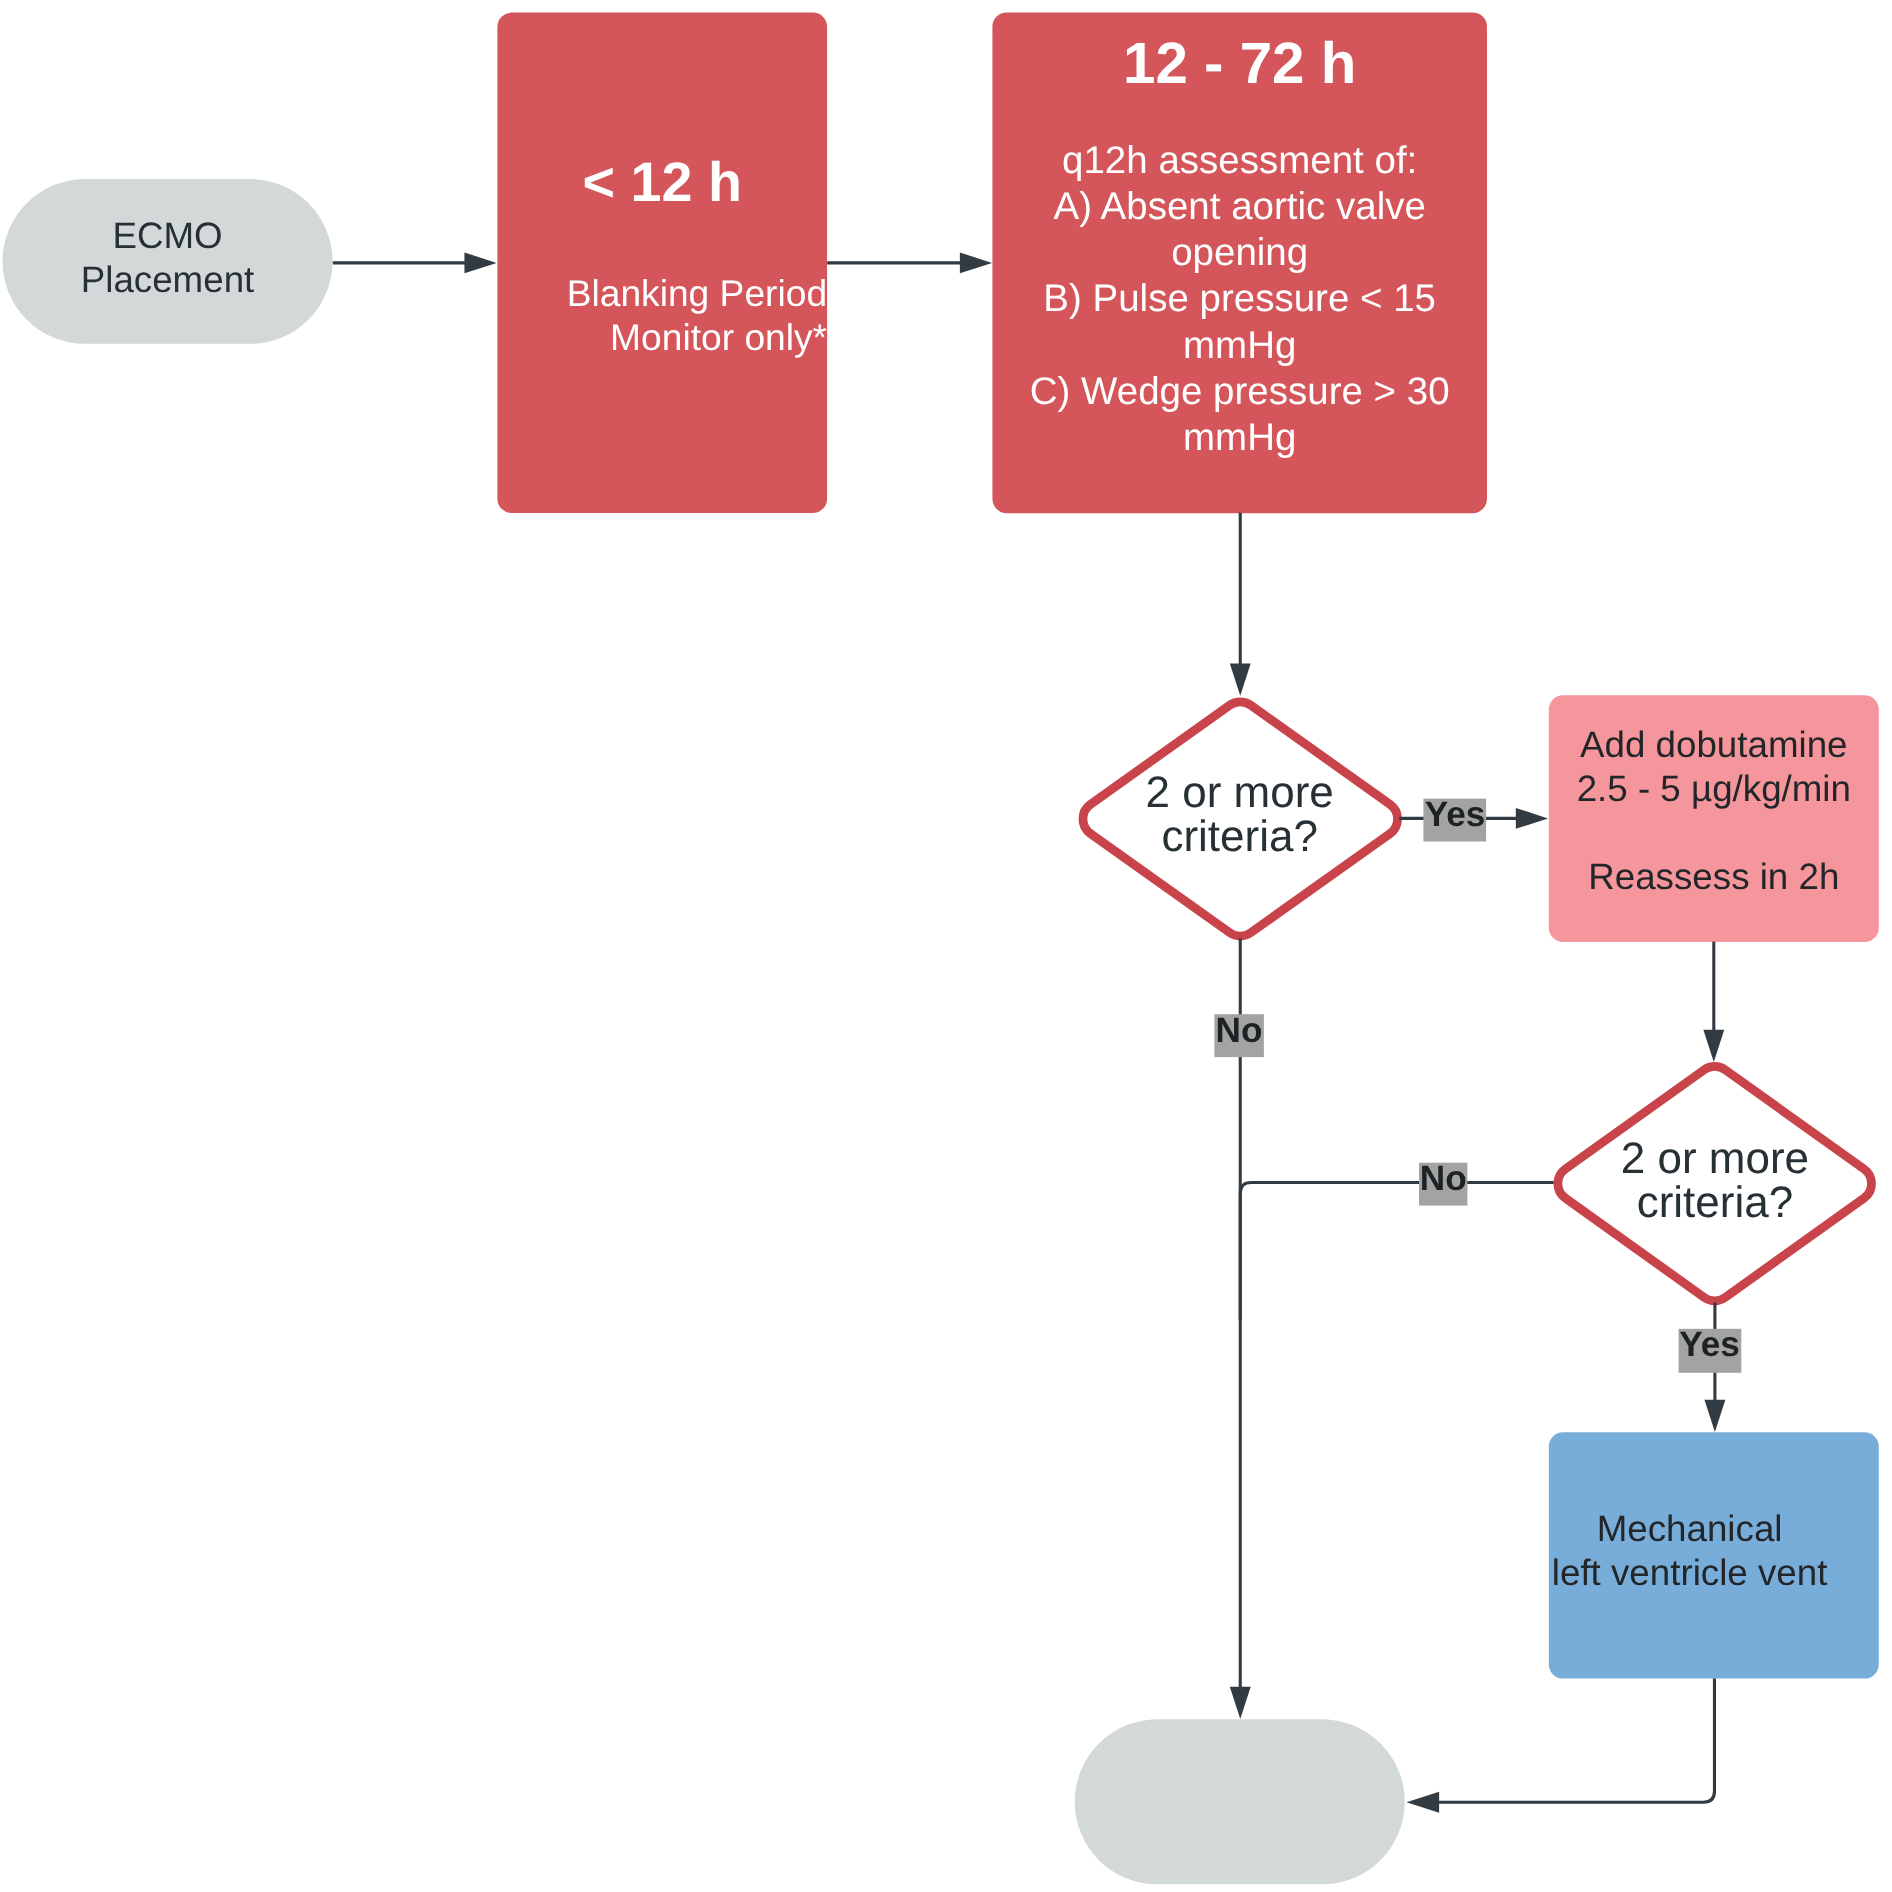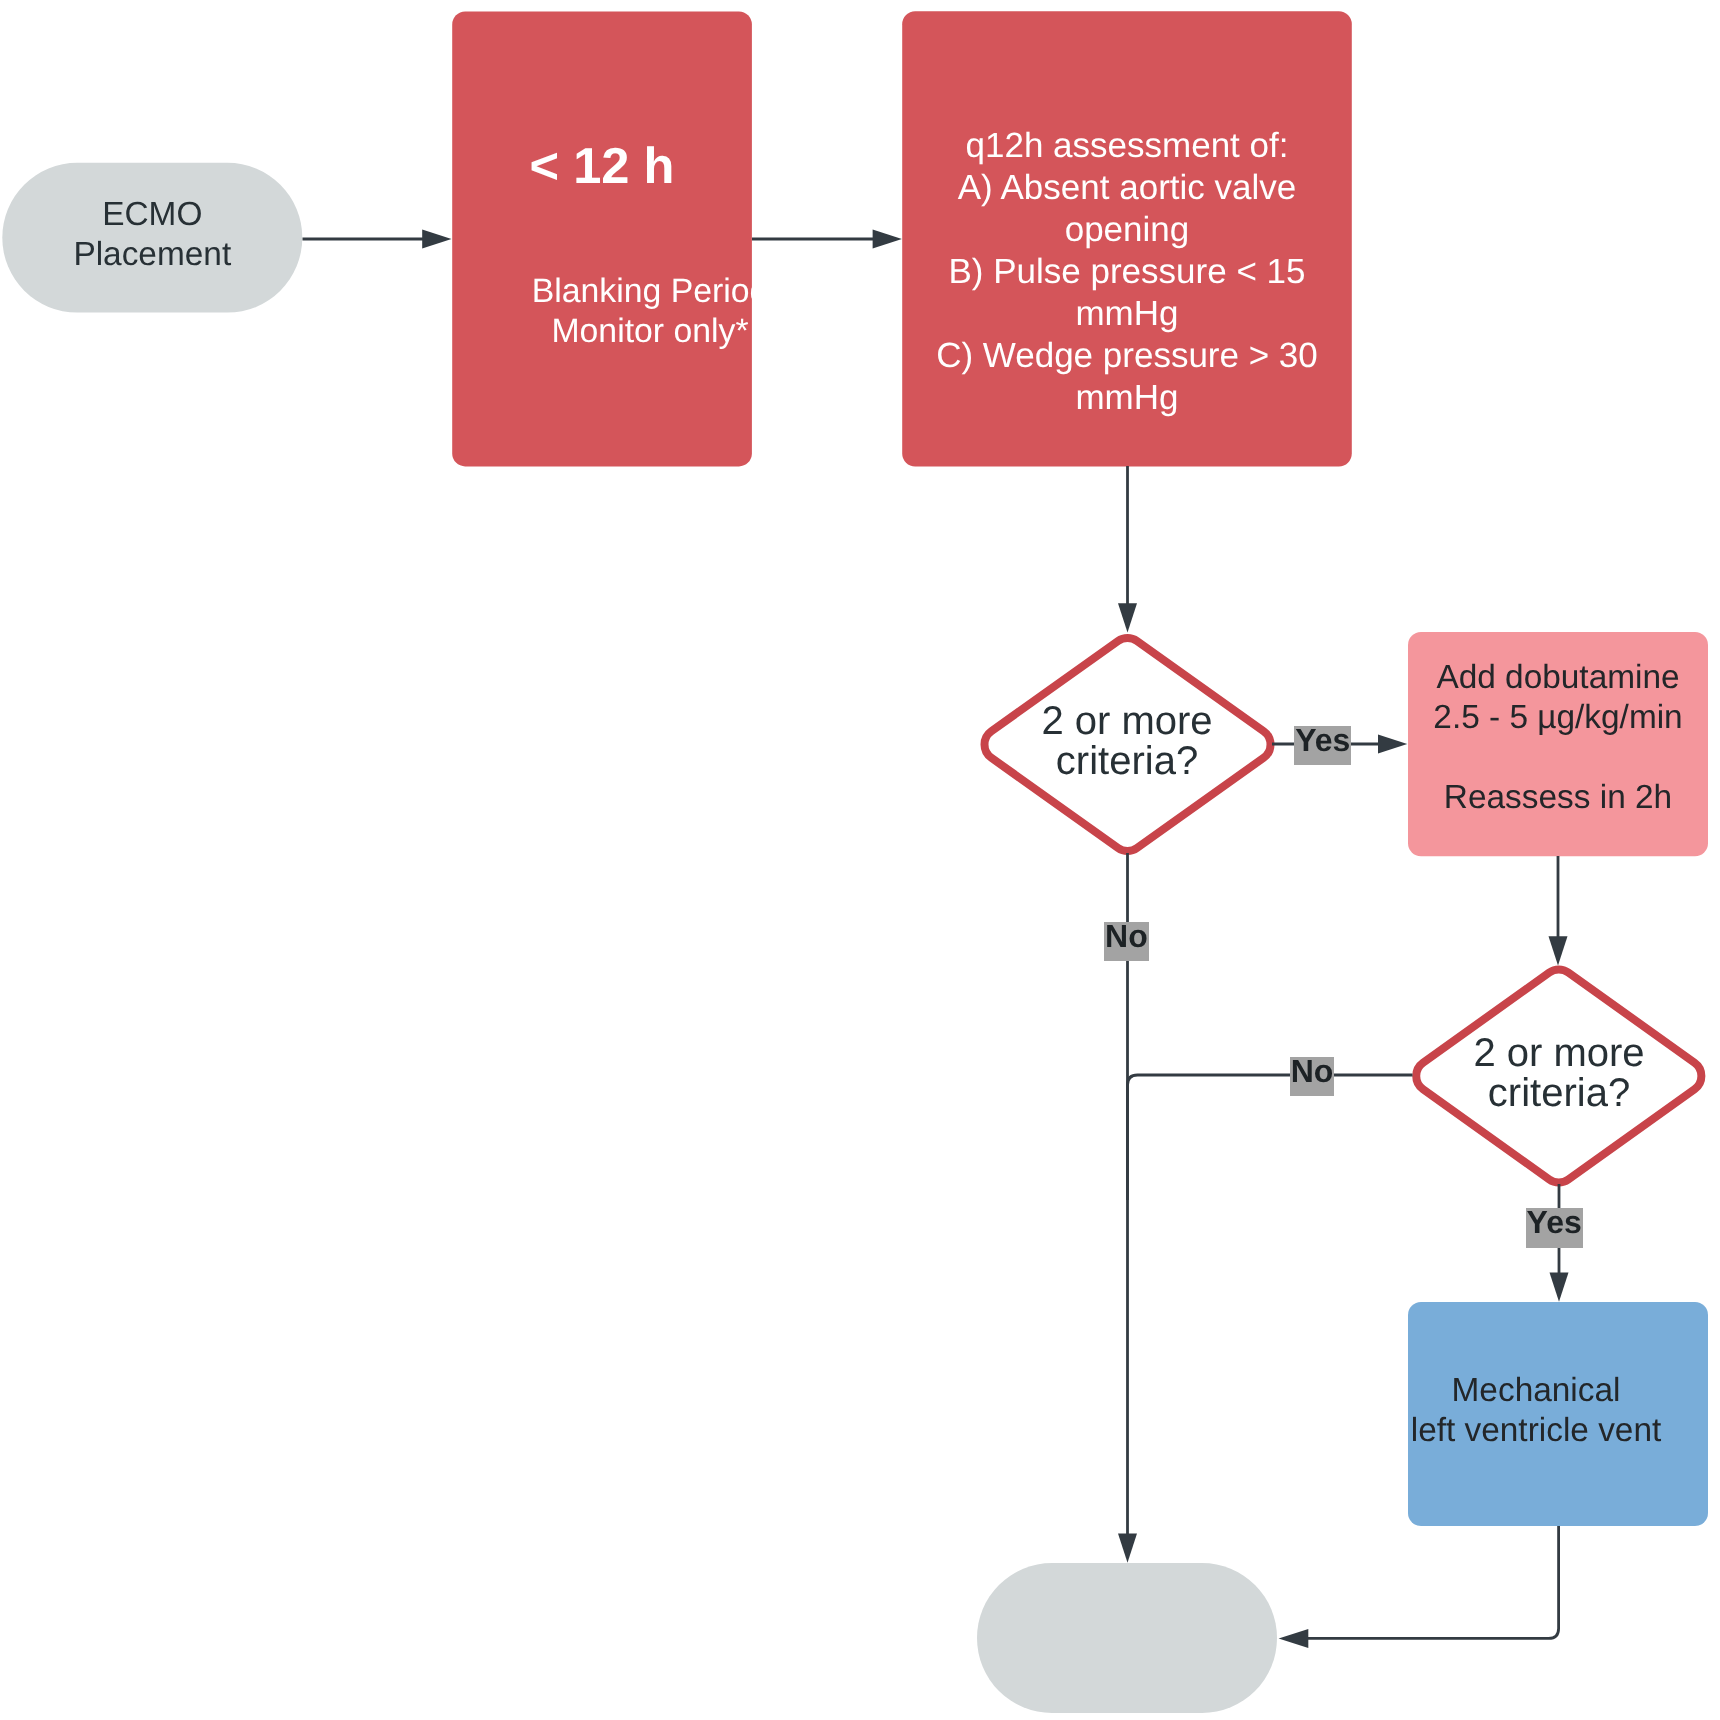--- a/index.html
+++ b/index.html
@@ -72,25 +72,26 @@
     </g>
   </svg>
 
   <div class="node term" style="left:2.3px;top:162.8px;width:300px;height:149.8px;">
     <span class="lbl">ECMO
 Placement</span>
   </div>
 
   <div class="node redbox" style="left:452.2px;top:11.4px;width:299.7px;height:455px;display:block;">
     <span class="hdr-sm" style="position:absolute;left:0;top:127px;width:100%;text-align:center;">&lt; 12 h</span>
-    <span class="lbl lbl-sm" style="position:absolute;left:0;top:260px;width:100%;text-align:center;display:block;padding-left:48px;">Blanking Period
+    <span class="lbl lbl-sm" style="position:absolute;left:0;top:236px;width:100%;text-align:right;display:block;">Blanking Period
 Monitor only*</span>
   </div>
 
   <div class="node redbox" style="left:902.2px;top:11.3px;width:449.6px;height:455.2px;display:block;">
+    <span class="hdr" style="position:absolute;left:0;top:17.3px;width:100%;text-align:center;">12 - 72 h</span>
     <span class="lbl" style="position:absolute;left:0;top:114px;width:100%;display:block;">q12h assessment of:
 A) Absent aortic valve opening
 B) Pulse pressure &lt; 15 mmHg
 C) Wedge pressure &gt; 30 mmHg</span>
   </div>
 
   <div class="dialbl" style="left:981px;top:701.4px;width:292px;"><span>2 or more
 criteria?</span></div>
 
   <div class="node pinkbox" style="left:1408px;top:632px;width:300px;height:224.3px;align-items:center;">

